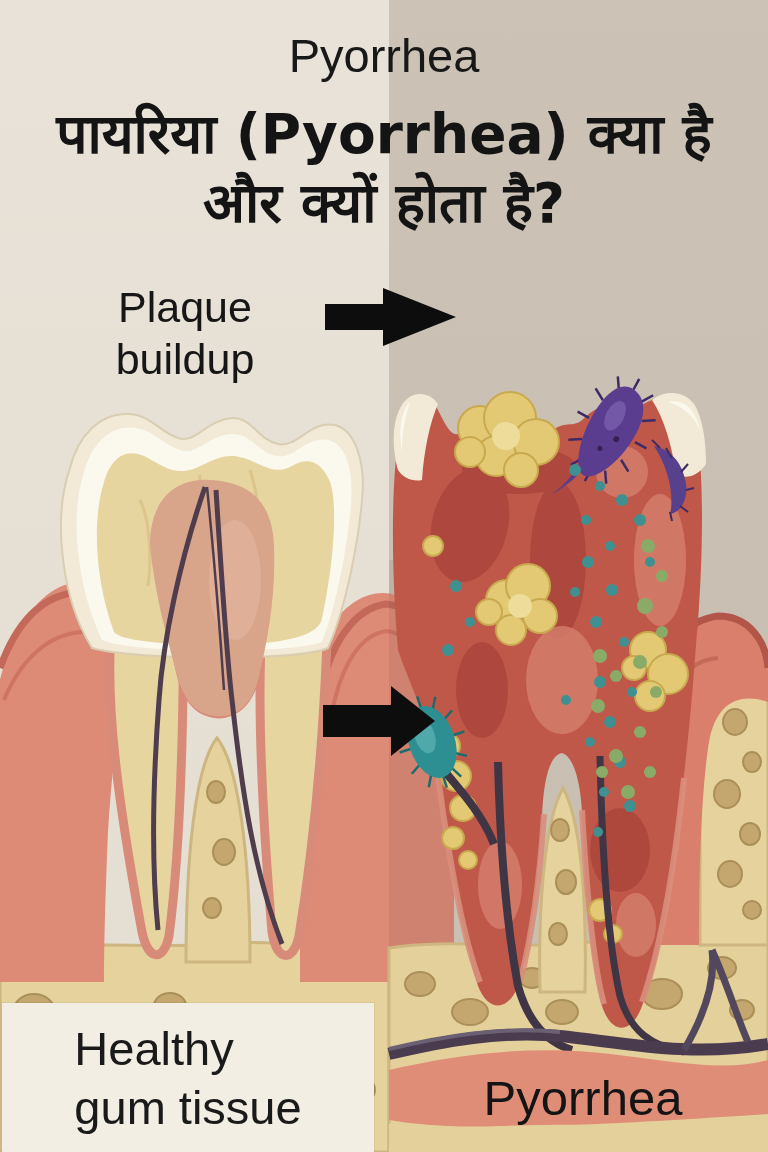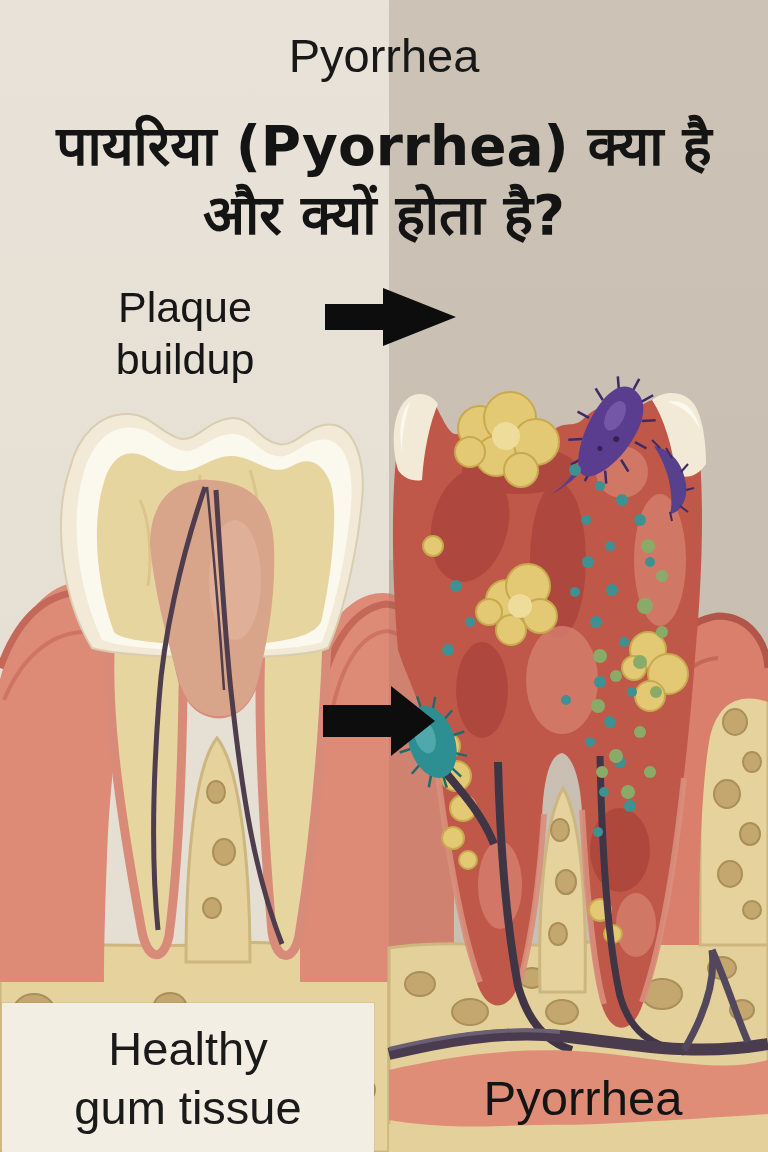--- a/index.html
+++ b/index.html
@@ -6,30 +6,30 @@
   .canvas{
     position:relative;width:768px;height:1152px;overflow:hidden;
     font-family:"Liberation Sans", sans-serif;color:#1b1b1b;
     background:#8b5cf6;
   }
   .bg-left{position:absolute;left:0;top:0;width:389px;height:1152px;background:linear-gradient(180deg,#e9e2d8 0%,#e6dfd4 60%,#e4ddd2 100%);}
   .bg-right{position:absolute;left:389px;top:0;width:379px;height:1152px;background:linear-gradient(180deg,#ccc3b6 0%,#c8bfb2 60%,#cac1b4 100%);}
   svg.illustration{position:absolute;left:0;top:0;width:768px;height:1152px;}
   .txt{position:absolute;text-align:center;white-space:pre-line;}
   .title-en{left:0;width:768px;top:30px;font-size:47px;line-height:52px;color:#181818;}
-  .title-hi{left:0;width:768px;top:100px;font-size:55px;line-height:69px;font-weight:700;color:#141414;font-family:"DejaVu Sans", sans-serif;margin-top:12px;}
+  .title-hi{left:0;width:768px;top:100px;font-size:55px;line-height:69px;font-weight:700;color:#141414;font-family:"DejaVu Sans", sans-serif;}
   .lbl{font-size:43px;line-height:52px;color:#161616;top:281px;}
   .lbl-left{left:20px;width:330px;}
   .lbl-right{left:420px;width:330px;}
   .caption-box{
     position:absolute;left:2px;top:1003px;width:372px;height:149px;
     background:#f3eee3;box-shadow:0 0 0 1px rgba(0,0,0,0.05);
     display:flex;align-items:center;justify-content:center;
   }
-  .caption-box .inner{font-size:47px;line-height:59px;text-align:center;white-space:pre-line;color:#1a1a1a;}
+  .caption-box .inner{font-size:47px;line-height:59px;white-space:pre-line;color:#1a1a1a;}
   .caption-right{left:408px;width:350px;top:1072px;font-size:49px;line-height:52px;color:#141414;}
 </style>
 </head>
 <body>
 
 <div class="canvas">
   <div class="bg-left"></div>
   <div class="bg-right"></div>
 
   <svg class="illustration" viewBox="0 0 768 1152">

